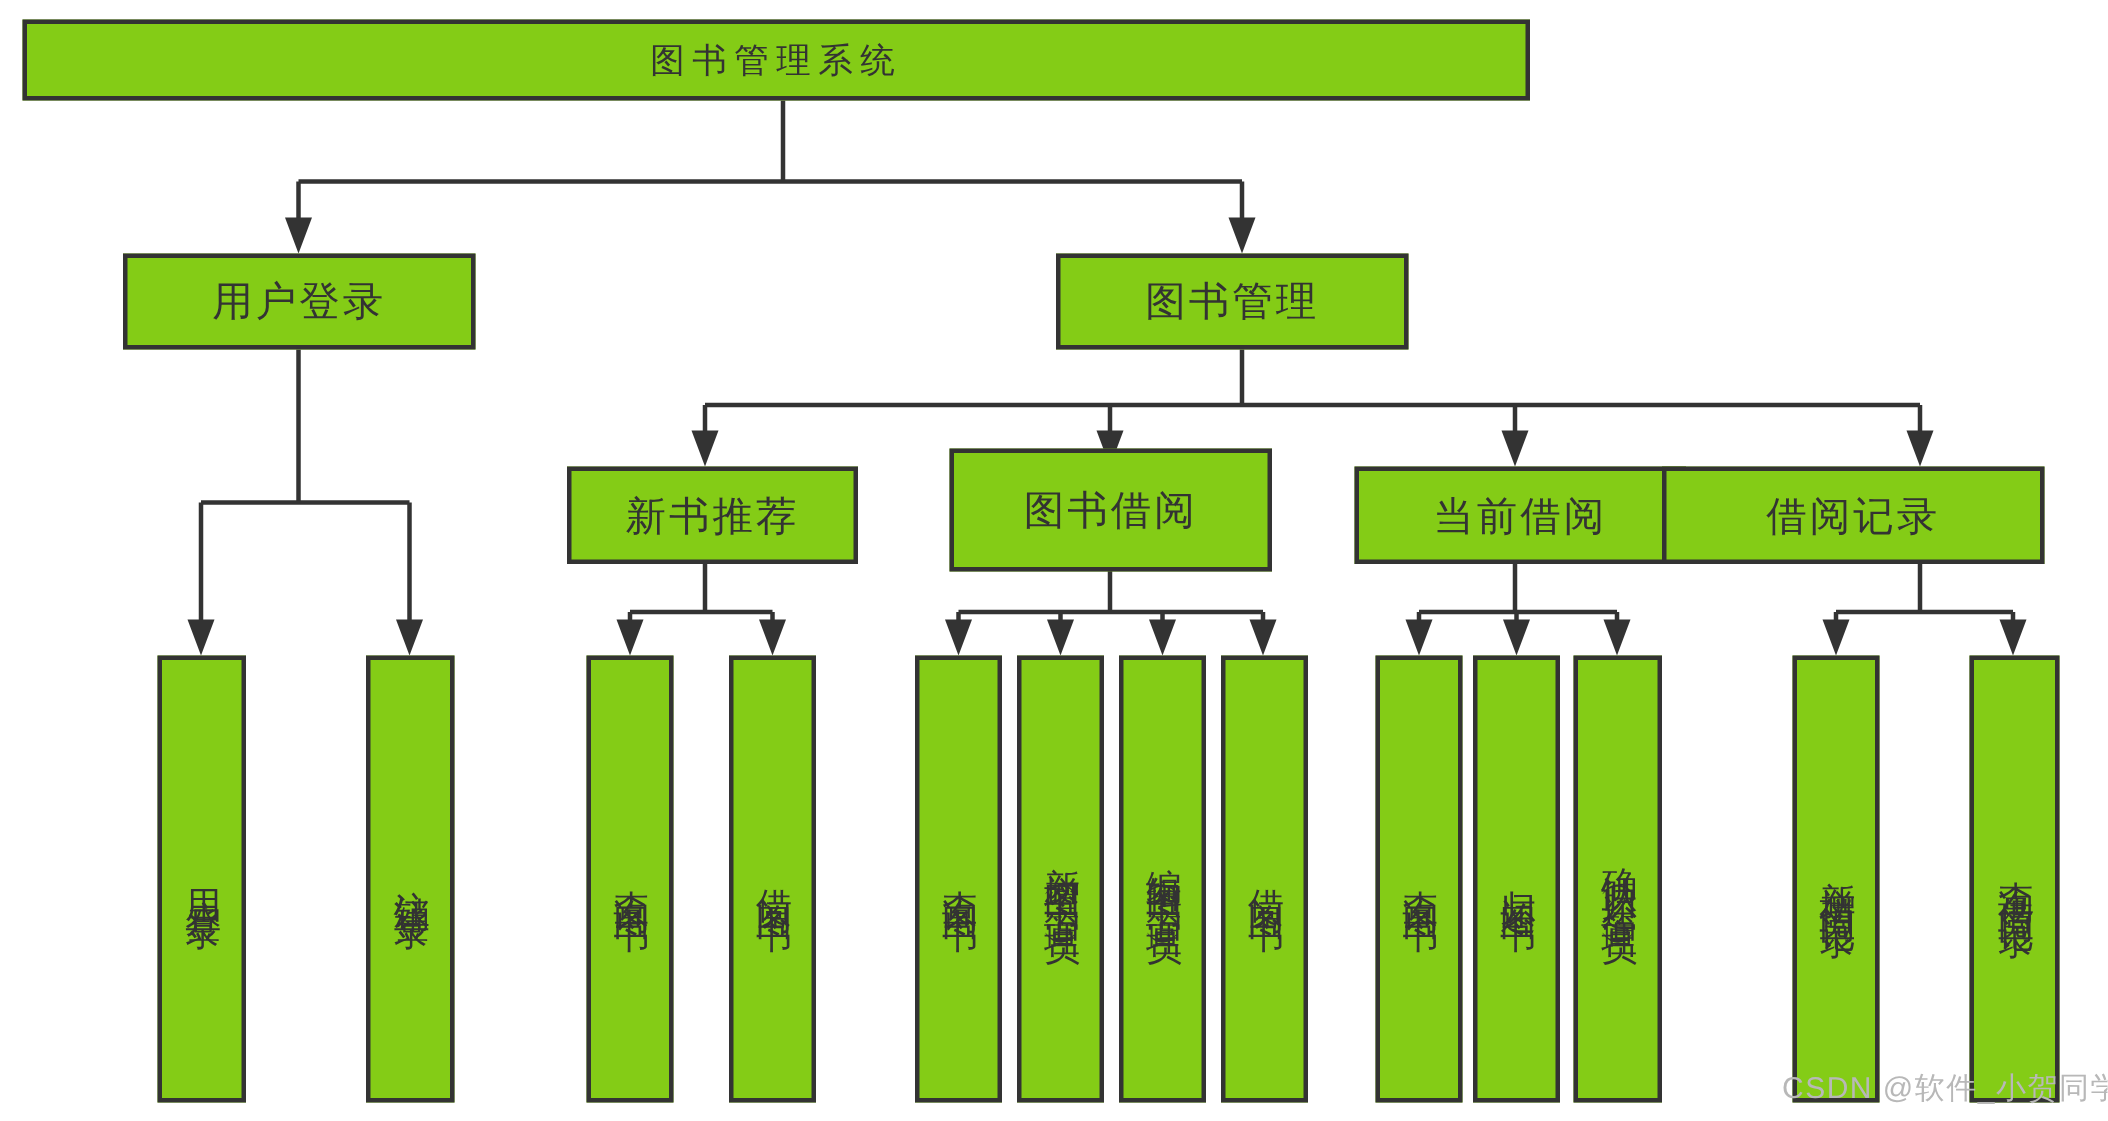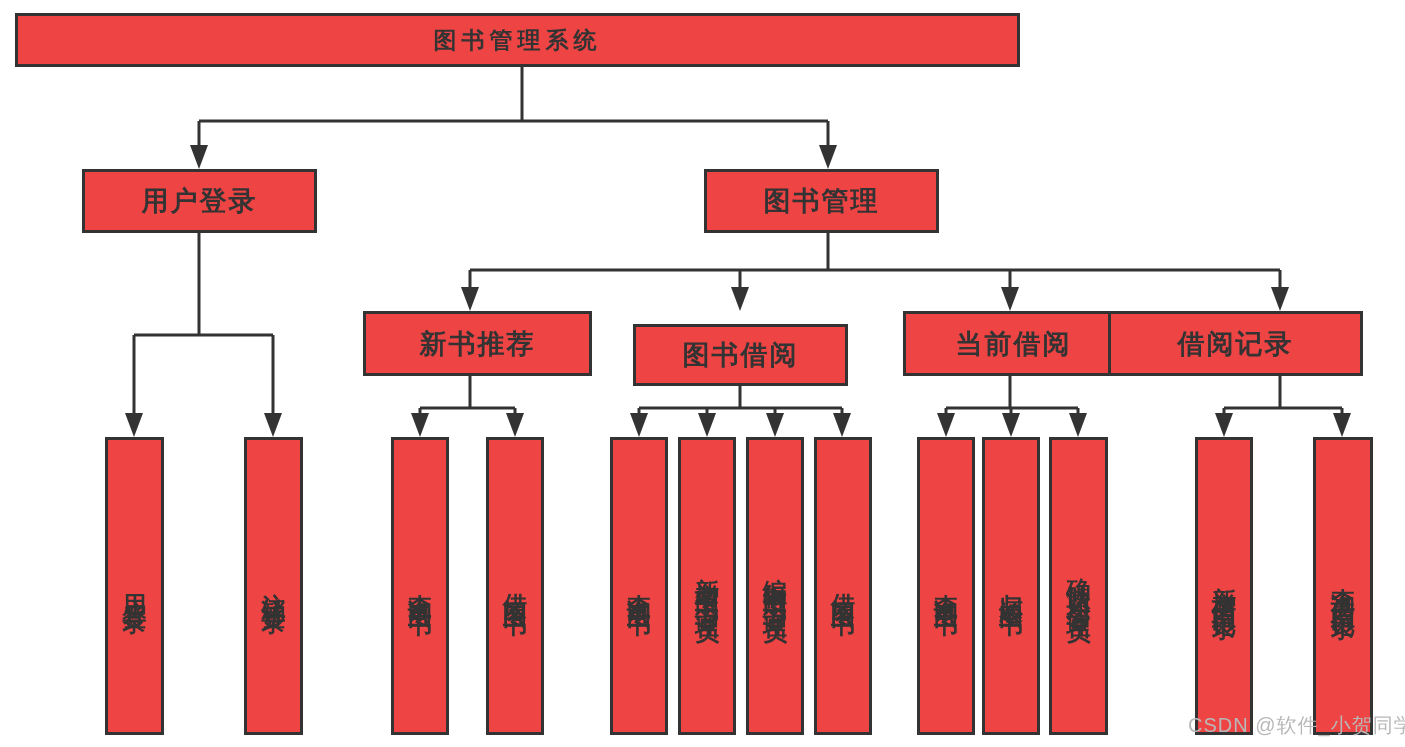--- a/index.html
+++ b/index.html
@@ -22,28 +22,27 @@
   #connectors line {
     stroke: var(--line, #333333);
     stroke-width: 3;
   }
   #connectors polygon {
     fill: var(--line, #333333);
   }
   .box {
     position: absolute;
     box-sizing: border-box;
-    background: #ef4444;
+    background: #84cc16;
     border: 3px solid var(--line, #333333);
     color: var(--text, #333333);
     display: flex;
     align-items: center;
     justify-content: center;
     z-index: 1;
-    font-weight: bold;
   }
   .box.root {
     font-size: 23px;
     letter-spacing: 5px;
   }
   .box.lvl {
     font-size: 27px;
     letter-spacing: 2px;
   }
   .box.v {
@@ -121,22 +120,22 @@
       <polygon points="1215,413 1233,413 1224,437"></polygon>
       <line x1="1342" y1="408" x2="1342" y2="421"></line>
       <polygon points="1333,413 1351,413 1342,437"></polygon>
     </svg>
 
   <div class="box root" style="left:15px;top:13px;width:1005px;height:54px">图书管理系统</div>
 
   <div class="box lvl" style="left:82px;top:169px;width:235px;height:64px">用户登录</div>
   <div class="box lvl" style="left:704px;top:169px;width:235px;height:64px">图书管理</div>
 
-  <div class="box lvl" style="left:363px;top:311px;width:229px;height:65px">新书推荐</div>
-  <div class="box lvl" style="left:633px;top:324px;width:215px;height:62px">图书借阅</div>
+  <div class="box lvl" style="left:378px;top:311px;width:194px;height:65px">新书推荐</div>
+  <div class="box lvl" style="left:633px;top:299px;width:215px;height:82px">图书借阅</div>
   <div class="box lvl" style="left:903px;top:311px;width:221px;height:65px">当前借阅</div>
   <div class="box lvl" style="left:1108px;top:311px;width:255px;height:65px">借阅记录</div>
 
   <div class="box v" style="left:105px;top:437px;width:59px;height:298px">用户登录</div>
   <div class="box v" style="left:244px;top:437px;width:59px;height:298px">注销登录</div>
 
   <div class="box v" style="left:391px;top:437px;width:58px;height:298px">查询图书</div>
   <div class="box v" style="left:486px;top:437px;width:58px;height:298px">借阅图书</div>
 
   <div class="box v" style="left:610px;top:437px;width:58px;height:298px">查询图书</div>

